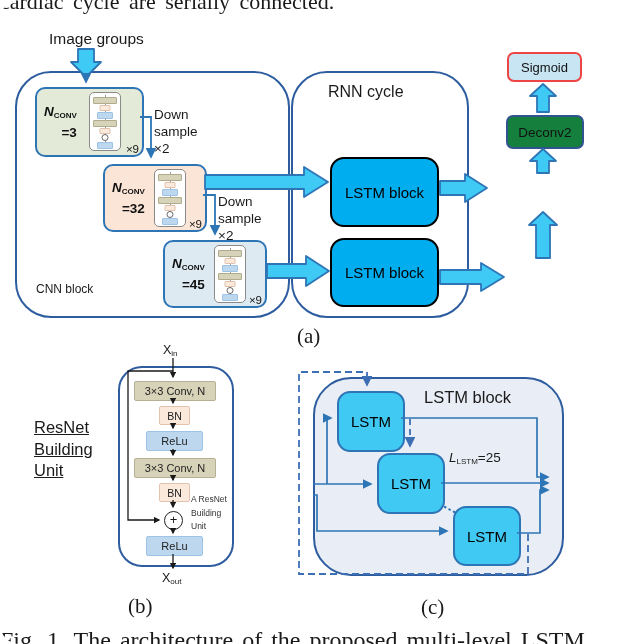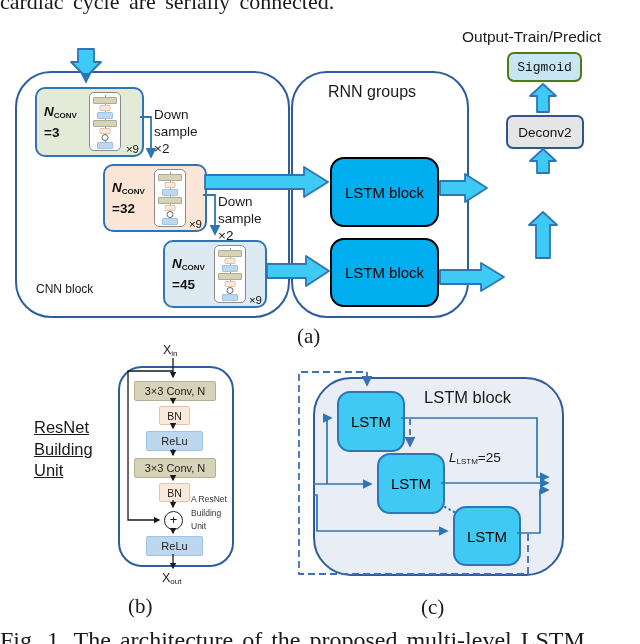--- a/index.html
+++ b/index.html
@@ -1,25 +1,25 @@
 <!DOCTYPE html>
 <html><head>
 <meta charset="utf-8">
 <style>
   html,body{margin:0;padding:0;background:#fff;}
   #fig{position:relative;width:640px;height:644px;overflow:hidden;background:#fff;
-       font-family:"Liberation Sans",sans-serif;color:#1a1a1a;}
+       font-family:"Liberation Sans",sans-serif;color:#1a1a1a;border-radius:20px;}
   .abs{position:absolute;}
   .serif{font-family:"Liberation Serif",serif;}
   .nowrap{white-space:nowrap;}
   .center{display:flex;align-items:center;justify-content:center;text-align:center;}
   
   .frame{border:2.5px solid #2d5d9f;border-radius:36px;background:transparent;}
   
-  .convbox{border:2px solid #2e75b6;border-radius:10px;z-index:2;}
+  .convbox{border:2px solid #2e75b6;border-radius:10px;z-index:2;text-align:right;}
   .convlabel{font-size:13.5px;font-weight:600;line-height:17px;color:#111;}
   .convlabel .sym{font-style:italic;}
   .sub{font-size:8px;vertical-align:-2px;letter-spacing:0;}
   .rep{font-size:11.5px;color:#111;}
   
   .mini{background:#fff;border:1px solid #8a8a8a;border-radius:5px;overflow:hidden;}
   .mini i{position:absolute;left:50%;transform:translateX(-50%);display:block;}
   .mini .vl{width:1px;top:2px;bottom:2px;background:#9a9a9a;transform:none;left:15px;}
   .mb{border-radius:1px;}
   .t{background:#d7d3b9;border:0.5px solid #b0ab8d;}
@@ -41,25 +41,26 @@
   svg.overlay{position:absolute;left:0;top:0;z-index:5;pointer-events:none;}
   .capt{font-size:21px;}
 </style>
 </head>
 <body>
 
 <div id="fig">
 
   <div class="abs serif nowrap" style="left:0;top:-11px;font-size:22px;word-spacing:4px;">cardiac cycle are serially connected.</div>
 
+  <div class="abs nowrap" style="left:49px;top:30px;font-size:15.5px;">Image groups</div>
 
   <div class="abs frame" style="left:15px;top:71px;width:271px;height:243px;z-index:1;"></div>
   <div class="abs frame" style="left:291px;top:71px;width:174px;height:243px;z-index:1;"></div>
   <div class="abs nowrap" style="left:36px;top:282px;font-size:12px;z-index:3;">CNN block</div>
-  <div class="abs nowrap" style="left:328px;top:83px;font-size:16px;z-index:3;">RNN groups</div>
+  <div class="abs nowrap" style="left:328px;top:83px;font-size:16px;z-index:3;">RNN cycle</div>
 
   <div class="abs convbox" style="left:35px;top:87px;width:105px;height:66px;background:#e4ead8;">
     <div class="abs convlabel" style="left:7px;top:14px;">
       <span class="sym">N</span><span class="sub">CONV</span><br>
       <span>=3</span>
     </div>
     <div class="abs mini" style="left:52px;top:3px;width:30px;height:57px;">
       <i class="vl"></i>
       <i class="mb t" style="width:22px;height:5px;top:4px;"></i>
       <i class="mb p" style="width:9px;height:4px;top:12px;"></i>
@@ -115,23 +116,22 @@
   </div>
   <div class="abs" style="left:218px;top:193px;font-size:13.5px;line-height:17px;z-index:3;">
     <div>Down</div>
     <div>sample</div>
     <div>×2</div>
   </div>
 
   <div class="abs lstmA center" style="left:330px;top:157px;width:105px;height:66px;">LSTM block</div>
   <div class="abs lstmA center" style="left:330px;top:238px;width:105px;height:65px;">LSTM block</div>
 
-  <div class="abs nowrap" style="left:462px;top:28px;font-size:15.5px;">Output-Train/Predict</div>
-  <div class="abs node center" style="left:507px;top:52px;width:71px;height:26px;background:#c7e5f2;border:2px solid #4d7c0f;font-size:13px;font-family:Liberation Mono, monospace;">Sigmoid</div>
-  <div class="abs node center" style="left:506px;top:115px;width:74px;height:30px;background:#e5e5e5;border:2px solid #31538f;">Deconv2</div>
+  <div class="abs node center" style="left:507px;top:52px;width:71px;height:26px;background:#c7e5f2;border:2px solid #ef4444;font-size:13px;">Sigmoid</div>
+  <div class="abs node center" style="left:506px;top:115px;width:74px;height:30px;background:#15803d;border:2px solid #31538f;">Deconv2</div>
 
   <div class="abs serif capt" style="left:297px;top:324px;">(a)</div>
 
   <div class="abs" style="left:34px;top:417px;font-size:16.5px;line-height:21.5px;text-decoration:underline;">
     <div>ResNet</div>
     <div>Building</div>
     <div>Unit</div>
   </div>
 
   <div class="abs nowrap" style="left:163px;top:343px;font-size:12.5px;">

